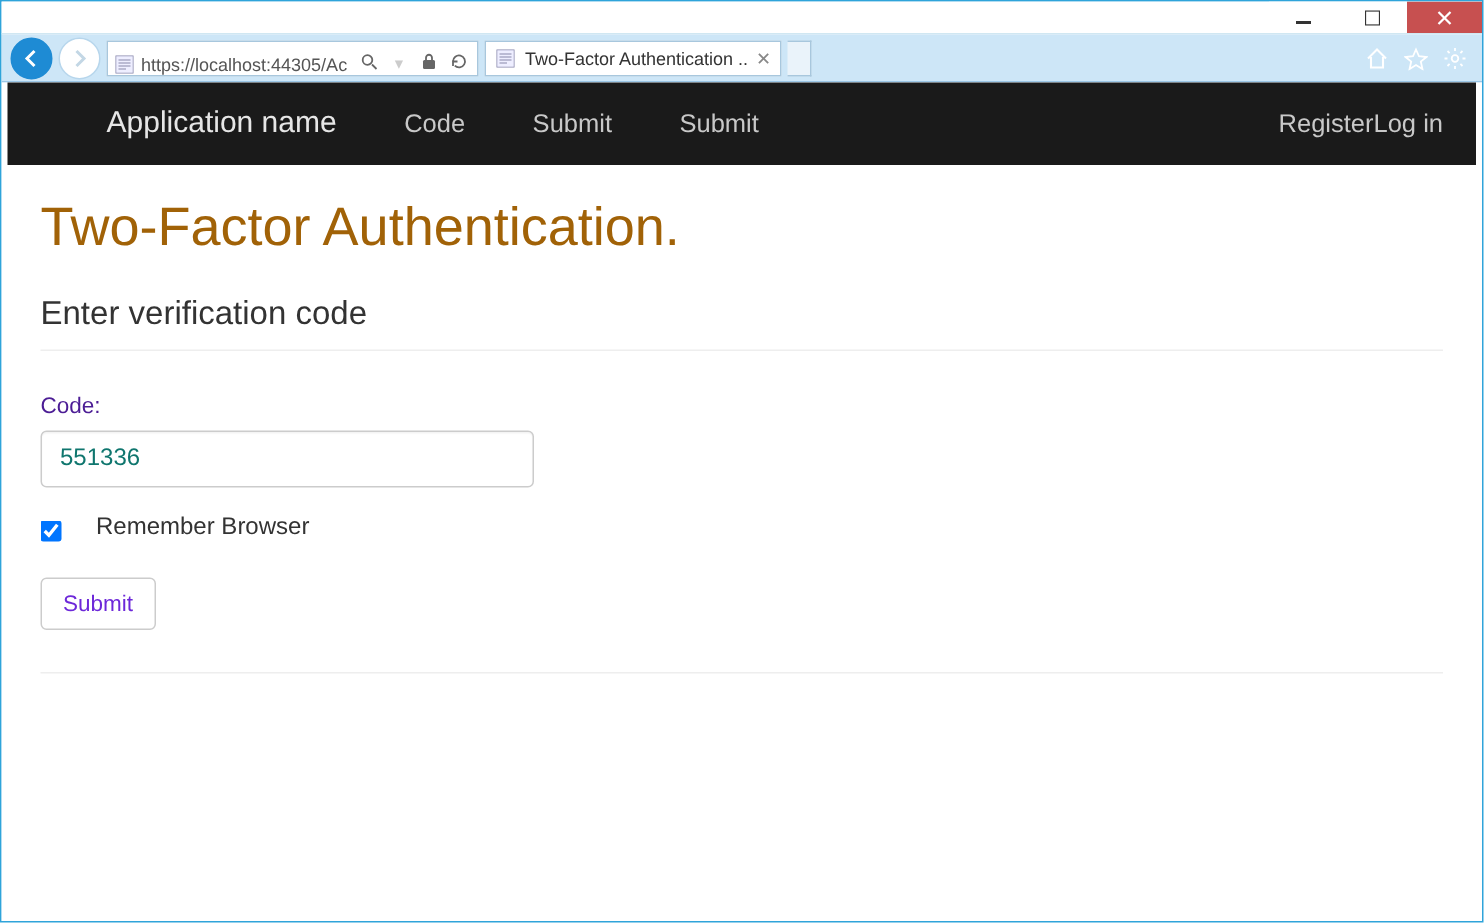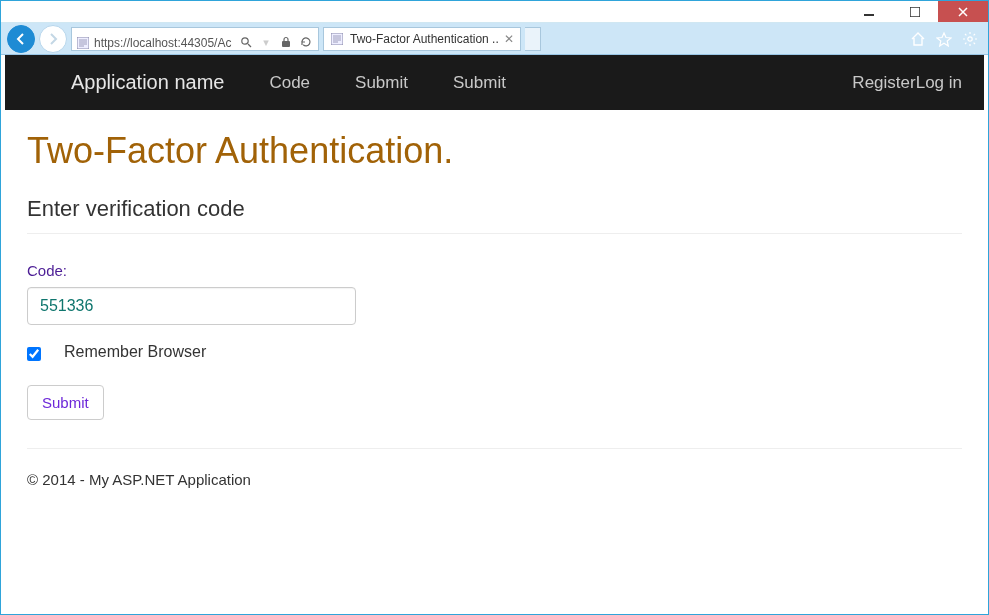--- a/index.html
+++ b/index.html
@@ -323,15 +323,14 @@
     </div>
 
     <div class="checkbox-row">
       <input type="checkbox" checked="" style="">
       <label>Remember Browser</label>
     </div>
 
     <button class="btn">Submit</button>
 
     <hr class="footer-sep">
-    <div class="footer">© 2014 - My ASP.NET Application</div>
   </div>
 </div>
 
 </body></html>

